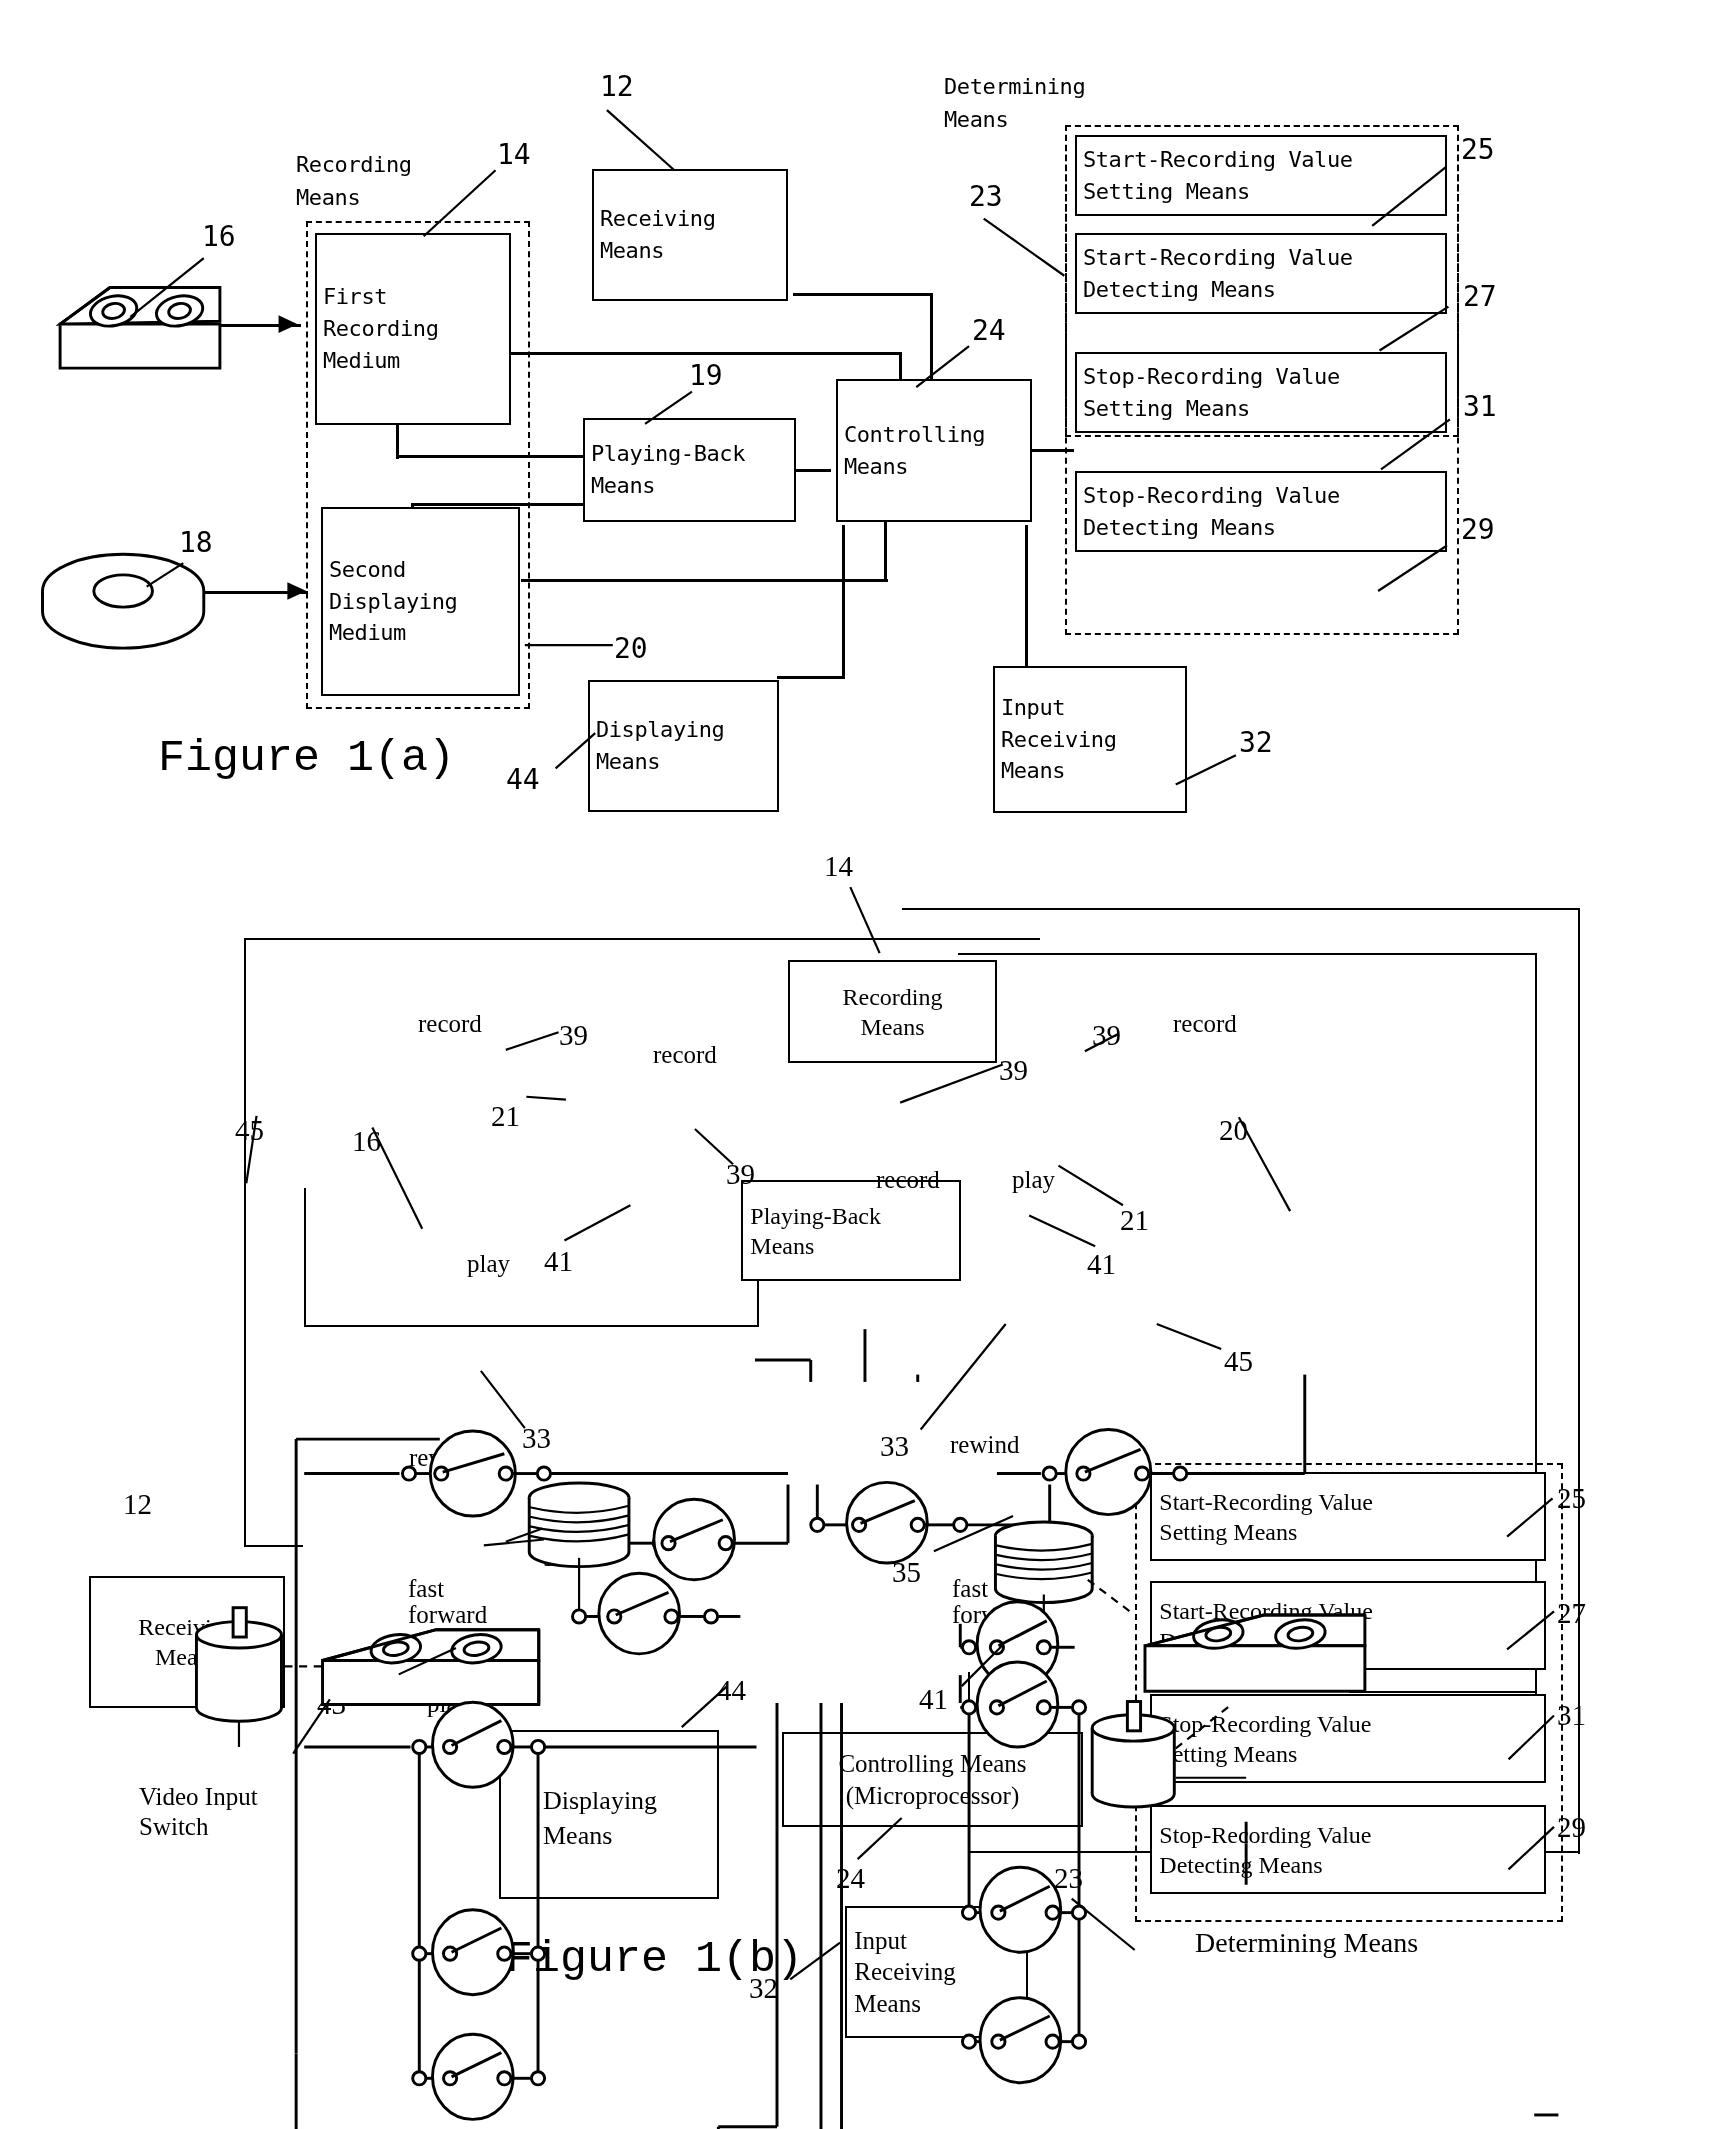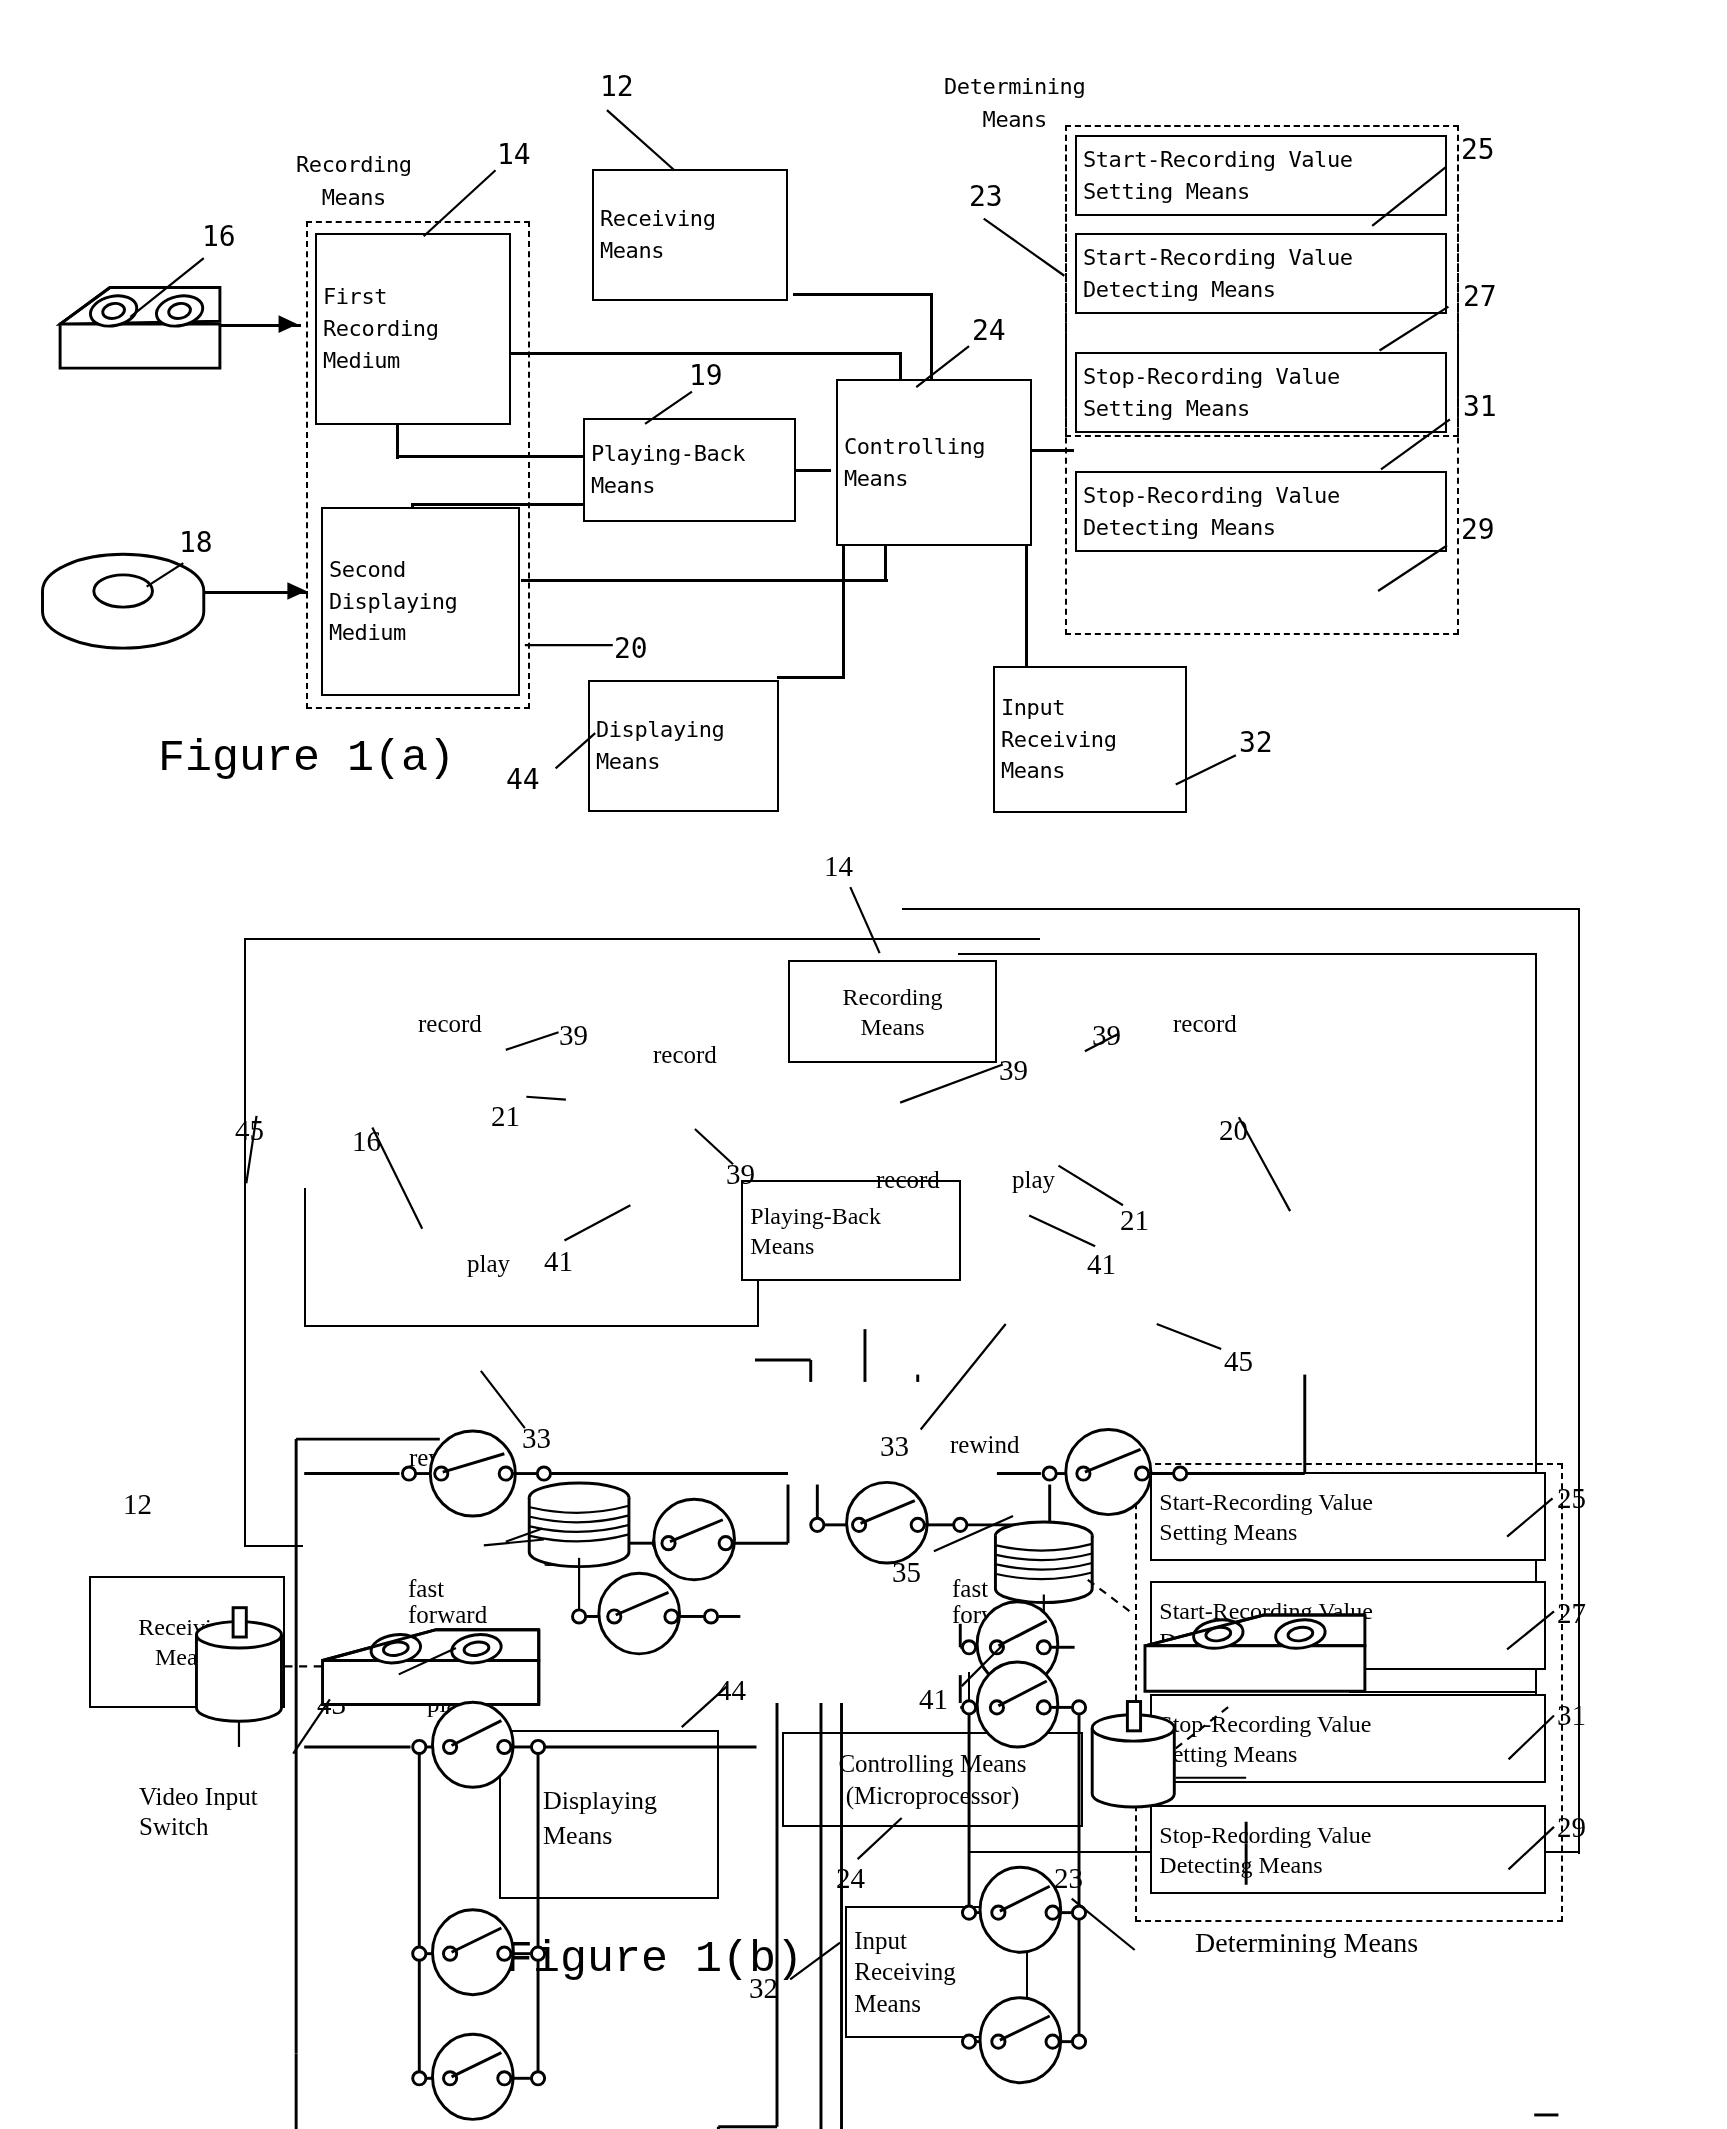--- a/index.html
+++ b/index.html
@@ -10,21 +10,21 @@
   .abs{position:absolute;box-sizing:border-box;}
   .boxA{
     position:absolute;border:2.9px solid #000;background:#fff;
     font-family:"DejaVu Sans Mono","Liberation Mono",monospace;
     font-size:22px;line-height:1.45;display:flex;flex-direction:column;
     justify-content:center;padding:2.9px 5.9px;letter-spacing:-0.4px;
     box-sizing:border-box;z-index:6;
   }
   .lblA{
     position:absolute;font-family:"DejaVu Sans Mono","Liberation Mono",monospace;
-    font-size:22px;line-height:1.5;white-space:pre;z-index:7;letter-spacing:-0.4px;text-align:center;
+    font-size:22px;line-height:1.5;white-space:pre;z-index:7;letter-spacing:-0.4px;
   }
   .numA{
     position:absolute;font-family:"DejaVu Sans Mono","Liberation Mono",monospace;
     font-size:28px;z-index:9;white-space:pre;
   }
   .dashA{position:absolute;border:2.2px dashed #000;z-index:3;background:transparent;}
 
   
   .boxB{
     position:absolute;border:2.9px solid #000;background:#fff;
@@ -112,21 +112,21 @@
     <div class="boxA" style="left:321px;top:507px;width:199px;height:189px;white-space:pre;">Second
 Displaying
 Medium</div>
 
     <div class="boxA" style="left:592px;top:169px;width:196px;height:132px;white-space:pre;">Receiving
 Means</div>
 
     <div class="boxA" style="left:583px;top:418px;width:213px;height:104px;white-space:pre;">Playing-Back
 Means</div>
 
-    <div class="boxA" style="left:836px;top:379px;width:196px;height:167px;white-space:pre;">Controlling
+    <div class="boxA" style="left:836px;top:379px;width:196px;height:143px;white-space:pre;">Controlling
 Means</div>
 
     <div class="boxA" style="left:588px;top:680px;width:191px;height:132px;white-space:pre;">Displaying
 Means</div>
 
     <div class="boxA" style="left:993px;top:666px;width:194px;height:147px;white-space:pre;">Input
 Receiving
 Means</div>
 
     <div class="boxA" style="left:1075px;top:135px;width:372px;height:81px;white-space:pre;">Start-Recording Value

